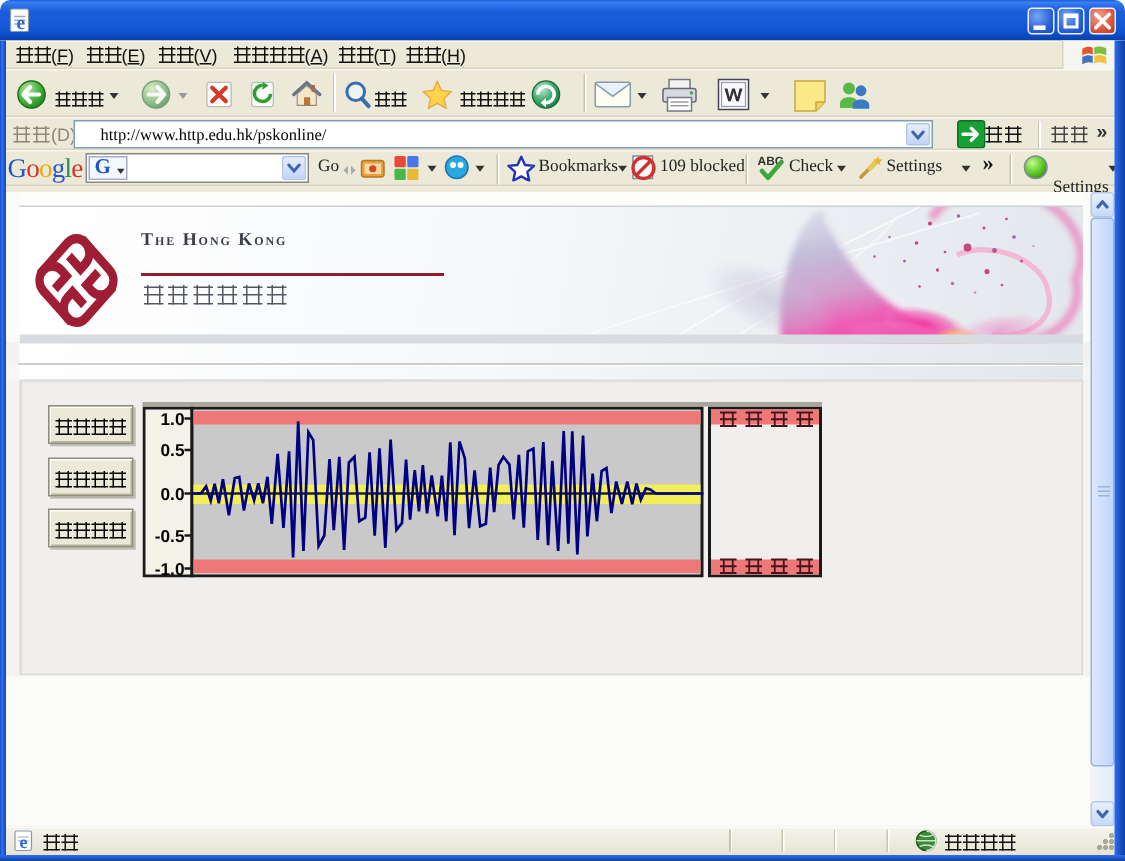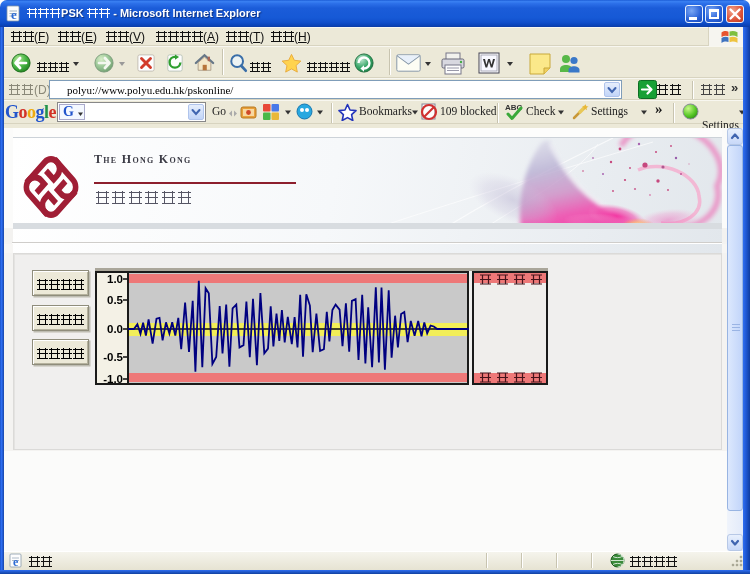--- a/index.html
+++ b/index.html
@@ -59,21 +59,20 @@
 <div class="bl"></div>
 <div class="br"></div>
 <div class="bb"></div>
 
 <div class="title">
   <svg class="abs" style="left:6px;top:5px" width="17" height="17" viewBox="0 0 17 17">
     <rect x="1" y="1" width="12" height="15" rx="1" fill="#fdfdfd" stroke="#8899aa" stroke-width="0.8"></rect>
     <path d="M3.5 6 H11 M3.5 8.5 H11 M3.5 11 H8" stroke="#9ab" stroke-width="0.9"></path>
     <text x="5" y="14" font-size="13" font-weight="bold" fill="#2b6ad4" font-family="Liberation Serif">e</text>
   </svg>
-  <div class="txt"><span class="c"></span><span class="c"></span><span class="c"></span>PSK <span class="c"></span><span class="c"></span> - Microsoft Internet Explorer</div>
   <div class="tbtn mn">
       <div class="abs" style="left:3px;top:11px;width:8px;height:3px;background:#fff"></div>
     </div>
   <div class="tbtn mx">
       <div class="abs" style="left:3px;top:3px;width:10px;height:10px;border:2px solid #fff;border-top-width:3px"></div>
     </div>
   <div class="tbtn cl">
     <svg width="16" height="16" viewBox="0 0 16 16">
         <path d="M3.5 3.5 L12.5 12.5 M12.5 3.5 L3.5 12.5" stroke="#fff" stroke-width="2.4" stroke-linecap="round"></path>
       </svg>
@@ -196,39 +195,39 @@
       <circle cx="9" cy="7" r="4" fill="#58b848"></circle>
       <path d="M3 17 C3 11.5 15 11.5 15 17 L15 20 H3 Z" fill="#58b848"></path>
       <circle cx="17" cy="8.5" r="3.6" fill="#3a78c8"></circle>
       <path d="M11.5 18 C11.5 13 22.5 13 22.5 18 L22.5 20.5 H11.5 Z" fill="#3a78c8"></path>
     </svg>
   </div>
 
   <div class="row addr" id="ab">
     <span class="abs" style="left:8px;top:5px;color:#8a8878"><span class="c"></span><span class="c"></span>(D)</span>
     <div class="abs" style="left:49px;top:2px;width:573px;height:19px;background:#fff;border:1px solid #7f9db9">
-      <span class="abs serif" style="left:17px;top:3px;font-size:11px;color:#000">polyu://www.polyu.edu.hk/pskonline/</span>
+      <span class="abs serif" style="left:17px;top:3px;font-size:11px;color:#000">http://www.http.edu.hk/pskonline/</span>
       <div class="abs" style="right:1px;top:1px;width:16px;height:15px;border-radius:2px;background:linear-gradient(#e6eefc,#c2d5f8);border:1px solid #b0c4ec">
         <svg width="14" height="14" viewBox="0 0 14 14">
             <path d="M3.5 5 L7 9 L10.5 5" stroke="#4065b0" stroke-width="2" fill="none" stroke-linecap="round"></path>
           </svg>
       </div>
     </div>
     <svg class="abs" style="left:638px;top:2px" width="19" height="19" viewBox="0 0 19 19">
       <rect x="0.5" y="0.5" width="18" height="18" rx="2" fill="#18a035" stroke="#0e6e24"></rect>
       <path d="M4 9.5 H13 M9.5 5.5 L13.5 9.5 L9.5 13.5" stroke="#fff" stroke-width="2.2" fill="none" stroke-linecap="round" stroke-linejoin="round"></path>
     </svg>
     <span class="abs" style="left:656px;top:5px;color:#111"><span class="c"></span><span class="c"></span></span>
     <div class="sep" style="left:692px;height:18px"></div>
     <span class="abs" style="left:700px;top:5px;color:#444"><span class="c"></span><span class="c"></span></span>
     <span class="abs" style="left:731px;top:2px;color:#333;font-weight:bold;font-size:13px">»</span>
   </div>
 
   <div class="row gbar" id="gb">
-    <span class="abs" style="left:5px;top:2px;font-size:18px;font-weight:bold;letter-spacing:-0.5px"><span style="color:#2255cc">G</span><span style="color:#d33327">o</span><span style="color:#eeaa11">o</span><span style="color:#2255cc">g</span><span style="color:#22924a">l</span><span style="color:#d33327">e</span></span>
+    <span class="abs" style="left:5px;top:2px;font-size:18px;font-weight:normal;letter-spacing:-0.5px"><span style="color:#2255cc">G</span><span style="color:#d33327">o</span><span style="color:#eeaa11">o</span><span style="color:#2255cc">g</span><span style="color:#22924a">l</span><span style="color:#d33327">e</span></span>
     <div class="abs" style="left:57px;top:2px;width:149px;height:20px;background:#fff;border:1px solid #888">
       <div class="abs" style="left:1px;top:1px;width:26px;height:16px;border:1px solid #aac;background:#f4f8ff">
         <span class="abs" style="left:3px;top:-1px;color:#2255cc;font-size:14px;font-weight:bold">G</span>
         <svg class="abs" style="left:17px;top:6px" width="8" height="7">
             <path d="M1 1.5 L3.5 5 L6 1.5Z" fill="#333"></path>
           </svg>
       </div>
       <div class="abs" style="right:1px;top:1px;width:16px;height:16px;border-radius:2px;background:linear-gradient(#e6eefc,#c2d5f8);border:1px solid #b0c4ec">
         <svg width="14" height="14" viewBox="0 0 14 14">
             <path d="M3.5 5 L7 9 L10.5 5" stroke="#4065b0" stroke-width="2" fill="none" stroke-linecap="round"></path>

